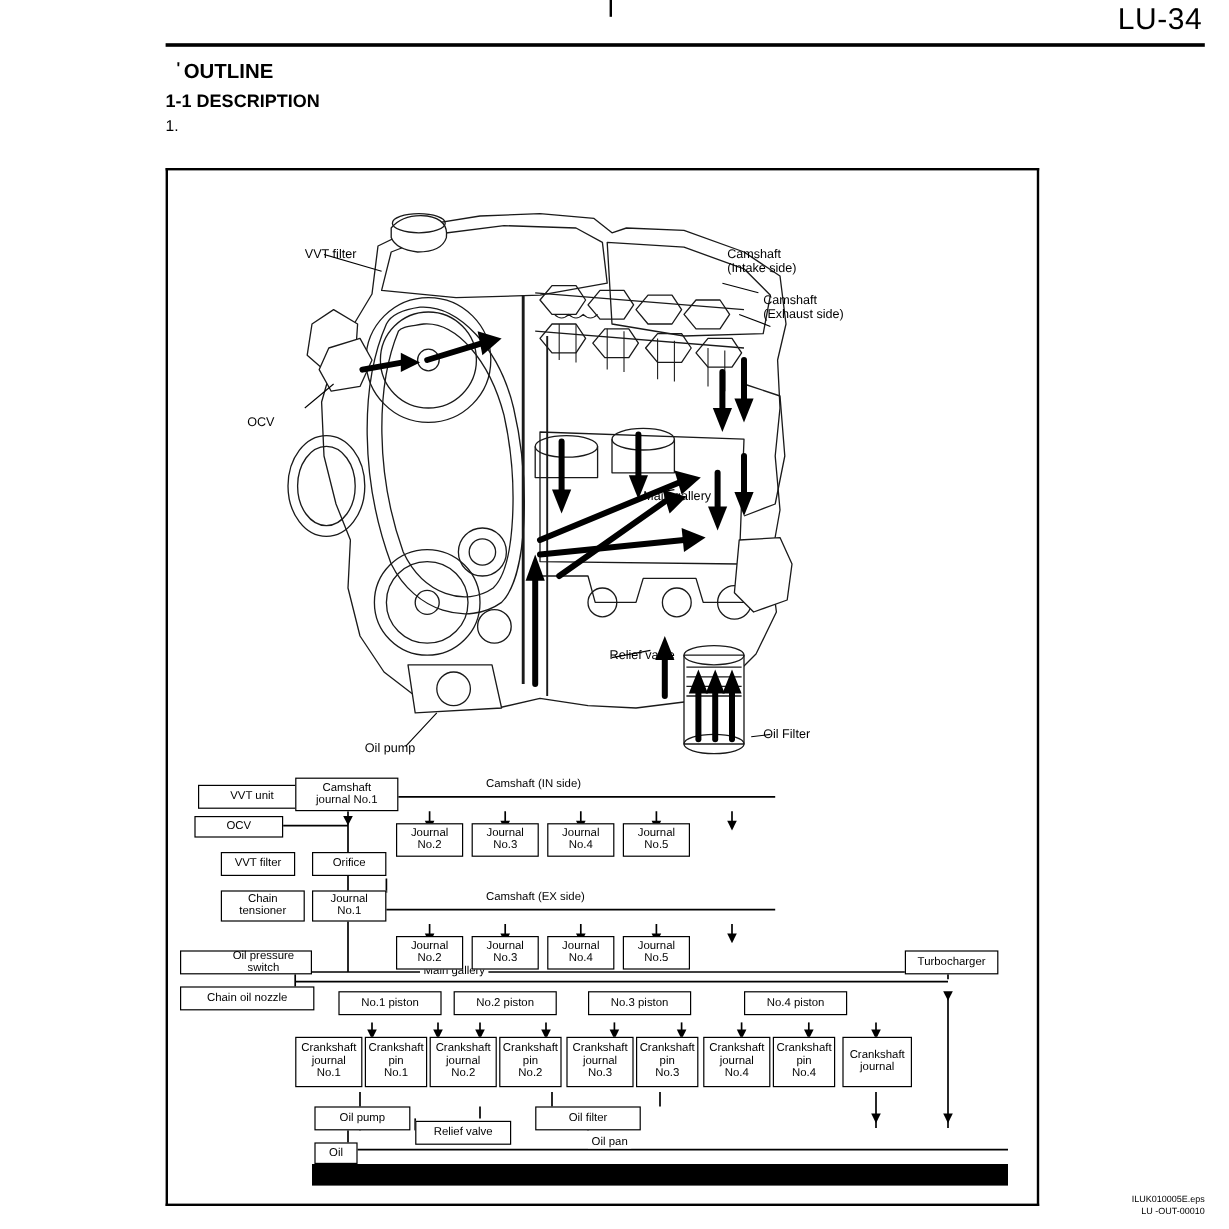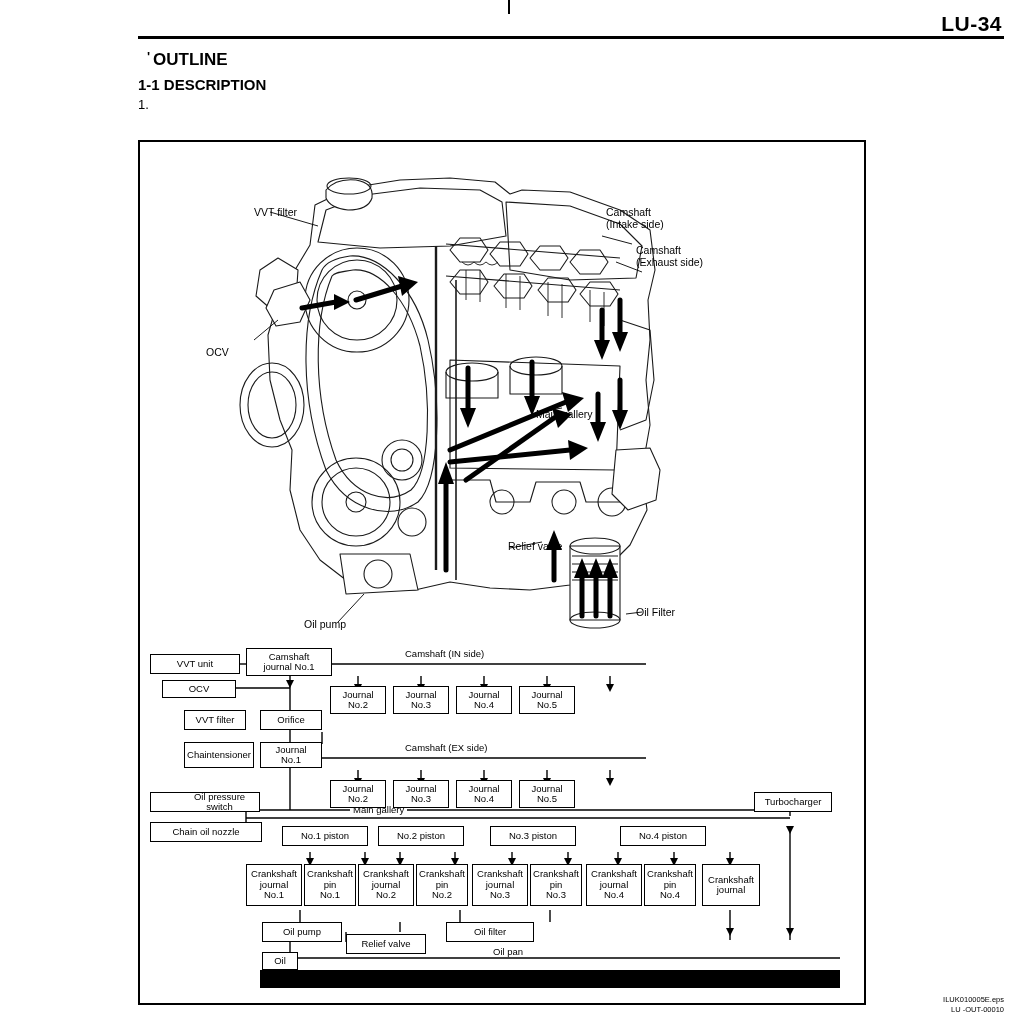--- a/index.html
+++ b/index.html
@@ -8,22 +8,22 @@
     font-family:"Liberation Sans", sans-serif;
     color:#000;overflow:hidden;position:relative;
   }
   .page{position:absolute;inset:0;}
 
   
   .header-rule{
     position:absolute;left:138px;top:36px;width:866px;height:3px;background:#000;
   }
   .page-num{
-    position:absolute;right:22px;top:12px;
-    font-size:21px;font-weight:bold;letter-spacing:0.5px;
+    position:absolute;right:22px;top:2px;
+    font-size:25px;font-weight:normal;letter-spacing:0.5px;
   }
   .tick{
     position:absolute;left:508px;top:0;width:2px;height:14px;background:#000;
   }
 
   
   .outline-title{
     position:absolute;left:150px;top:50px;font-size:17px;font-weight:bold;
   }
   .outline-title .dot{font-size:13px;position:relative;top:-4px;left:-3px;}
@@ -338,32 +338,32 @@
         <path d="M636 288 L644 288 L640 296 Z"></path>
         <path d="M96 228 L104 228 L100 236 Z"></path>
       </g>
     </svg>
 
     <div class="flabel" style="left:252px;top:8px;">Camshaft (IN side)</div>
     <div class="flabel" style="left:252px;top:102px;">Camshaft (EX side)</div>
     <div class="flabel" style="left:200px;top:164px;">Main gallery</div>
     <div class="flabel" style="left:340px;top:306px;">Oil pan</div>
 
-    <div class="fbox" style="left:0;top:14px;width:90px;height:20px;">VVT unit</div>
+    <div class="fbox" style="left:15px;top:14px;width:90px;height:20px;">VVT unit</div>
 
     <div class="fbox" style="left:96px;top:8px;width:86px;height:28px;flex-direction:column;">
       <span>Camshaft</span>
       <span>journal No.1</span>
     </div>
 
     <div class="fbox" style="left:12px;top:40px;width:74px;height:18px;">OCV</div>
     <div class="fbox" style="left:34px;top:70px;width:62px;height:20px;">VVT filter</div>
     <div class="fbox" style="left:110px;top:70px;width:62px;height:20px;">Orifice</div>
 
-    <div class="fbox" style="left:34px;top:102px;width:70px;height:26px;flex-direction:row;">
+    <div class="fbox" style="left:34px;top:102px;width:70px;height:26px;flex-direction:column;">
       <span>Chain</span>
       <span>tensioner</span>
     </div>
     <div class="fbox" style="left:110px;top:102px;width:62px;height:26px;flex-direction:column;">
       <span>Journal</span>
       <span>No.1</span>
     </div>
 
     <div class="fbox" style="left:180px;top:46px;width:56px;height:28px;flex-direction:column;">
       <span>Journal</span>

